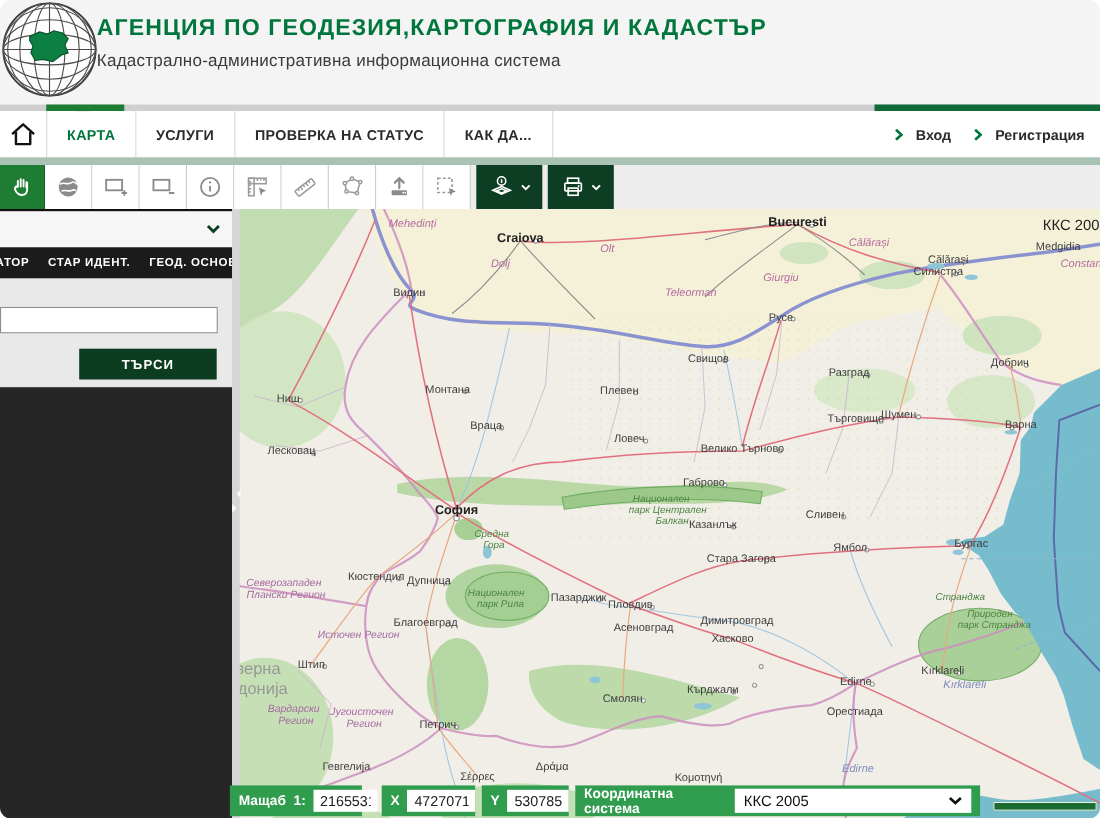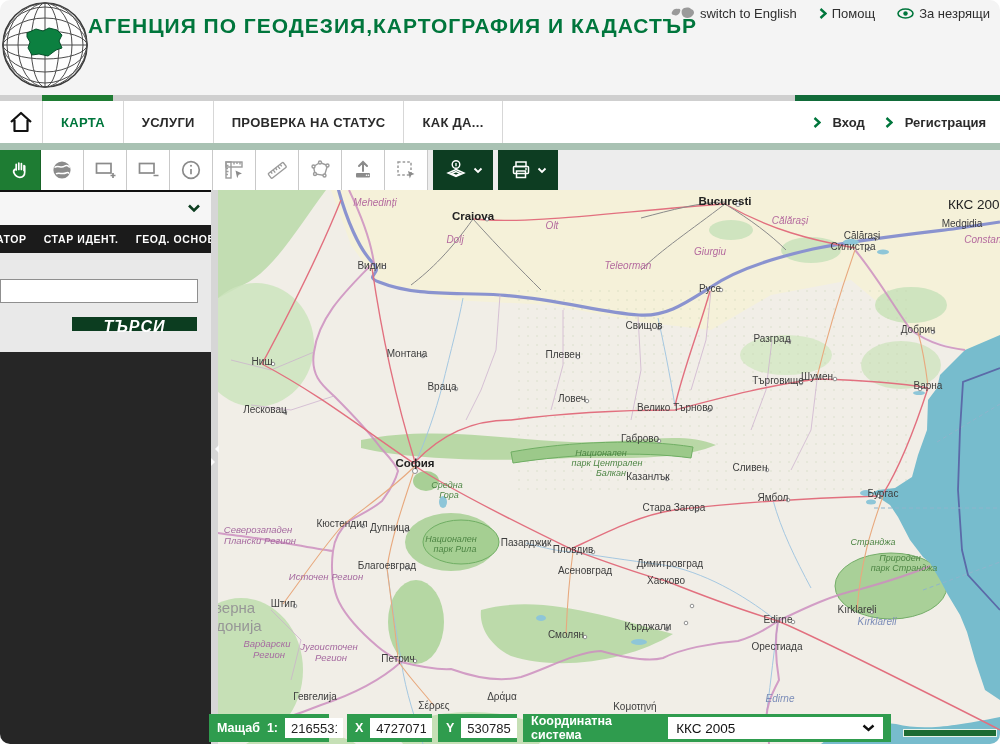--- a/index.html
+++ b/index.html
@@ -43,22 +43,22 @@
   .sidebar{position:absolute;left:0;top:190px;width:211px;height:554px;background:#262626;border-top:2px solid #111;}
   .sb-head{position:absolute;left:0;top:0;width:211px;height:33px;background:#f6f6f6;display:flex;
            align-items:center;justify-content:flex-end;padding-right:10px;box-sizing:border-box;cursor:pointer;}
   .sb-tabs{position:absolute;left:0;top:33px;width:211px;height:28px;background:#1b1b1b;display:flex;
            align-items:center;gap:17px;white-space:nowrap;overflow:hidden;}
   .sb-tab{font-size:10.5px;font-weight:bold;color:#fff;letter-spacing:.6px;cursor:pointer;flex:none;}
   .sb-tab.cut{margin-left:-76px;}
   .sb-search{position:absolute;left:0;top:61px;width:211px;height:99px;background:#e9e9e9;}
   .sb-input{position:absolute;left:0;top:26px;width:198px;height:24px;border:1px solid #8f8f8f;
             box-sizing:border-box;background:#fff;font-size:13px;padding:0 6px;font-family:inherit;}
-  .sb-btn{position:absolute;left:72px;top:64px;width:125px;height:14px;background:#0c3d20;color:#fff;
-          border:none;font-size:16px;font-weight:bold;letter-spacing:1px;cursor:pointer;font-family:inherit;font-style:italic;}
+  .sb-btn{position:absolute;left:72px;top:64px;width:125px;height:28px;background:#0c3d20;color:#fff;
+          border:none;font-size:12px;font-weight:bold;letter-spacing:1px;cursor:pointer;font-family:inherit;}
   
   .gutter{position:absolute;left:211px;top:190px;width:7px;height:554px;background:#d6d6d6;}
   .garr{position:absolute;width:0;height:0;border:4px solid transparent;}
   .garr.l{left:0;top:255px;border-right-color:#fafafa;}
   .garr.r{left:0;top:268px;border-left-color:#fafafa;}
   
   .map{position:absolute;left:211px;top:190px;width:789px;height:554px;cursor:grab;}
   .kks{position:absolute;left:948px;top:197px;font-size:13.5px;color:#222;white-space:nowrap;}
   text{font-family:"Liberation Sans",sans-serif;fill:#3d3d3d;font-size:10px;text-anchor:middle;}
   text.major{font-size:11.5px;font-weight:bold;fill:#222;}
@@ -89,42 +89,21 @@
       <ellipse cx="45" cy="44" rx="42" ry="38" fill="none" stroke="#4a4a4a" stroke-width="1"></ellipse>
       <ellipse cx="45" cy="44" rx="14" ry="42" fill="none" stroke="#4a4a4a" stroke-width="1"></ellipse>
       <ellipse cx="45" cy="44" rx="27" ry="42" fill="none" stroke="#4a4a4a" stroke-width="1"></ellipse>
       <ellipse cx="45" cy="44" rx="38" ry="42" fill="none" stroke="#4a4a4a" stroke-width="1"></ellipse>
       <line x1="3" y1="44" x2="87" y2="44" stroke="#4a4a4a" stroke-width="1"></line>
       <line x1="45" y1="2" x2="45" y2="86" stroke="#4a4a4a" stroke-width="1"></line>
       <path d="M27,32 l9,-4 7,2 6,-3 8,2 5,5 -3,6 3,7 -6,2 -8,6 -9,-2 -7,1 -4,-7 2,-6 -3,-5 z" fill="#0c8040" stroke="#06502a" stroke-width="1"></path>
     </svg>
     <div class="brand">
       <div class="brand-title">АГЕНЦИЯ ПО ГЕОДЕЗИЯ,КАРТОГРАФИЯ И КАДАСТЪР</div>
-    </div>
-    <div class="toplinks">
-      <span class="toplink">
-        <svg width="24" height="13" viewBox="0 0 24 13">
-          <path d="M1,5 C2,2 5,1 7,2 C9,1 10,3 9,5 C8,8 5,9 3,8 C1,8 0,6 1,5 z" fill="#9a9a9a"></path>
-          <path d="M11,3 C13,0 18,0 20,2 C23,3 24,6 22,8 C20,11 16,12 13,10 C11,9 10,5 11,3 z" fill="#9a9a9a"></path>
-        </svg>
-        <span>switch to English</span>
-      </span>
-      <span class="toplink">
-        <svg width="8" height="11" viewBox="0 0 8 11">
-          <polyline points="1.5,1 6.5,5.5 1.5,10" fill="none" stroke="#00763c" stroke-width="2.4"></polyline>
-        </svg>
-        <span>Помощ</span>
-      </span>
-      <span class="toplink">
-        <svg width="17" height="11" viewBox="0 0 17 11">
-          <ellipse cx="8.5" cy="5.5" rx="7.5" ry="4.5" fill="none" stroke="#00763c" stroke-width="1.6"></ellipse>
-          <circle cx="8.5" cy="5.5" r="2.2" fill="#00763c"></circle>
-        </svg>
-        <span>За незрящи</span>
-      </span>
+      <div class="brand-sub">Кадастрално-административна информационна система</div>
     </div>
   </div>
 
   <div class="strip"></div>
   <div class="tab-marker"></div>
   <div class="strip-right"></div>
 
   <div class="nav">
     <div class="nav-home">
       <svg width="26" height="24" viewBox="0 0 26 24">

